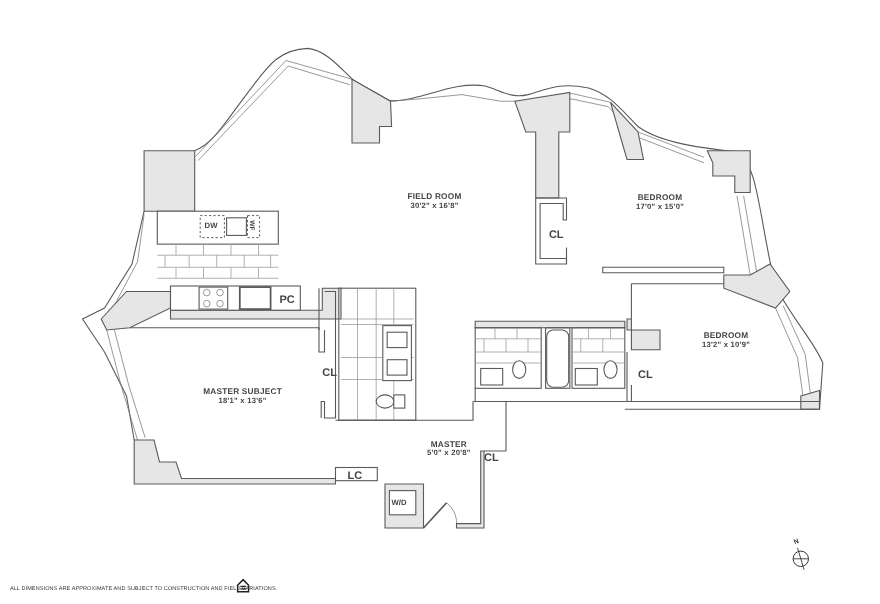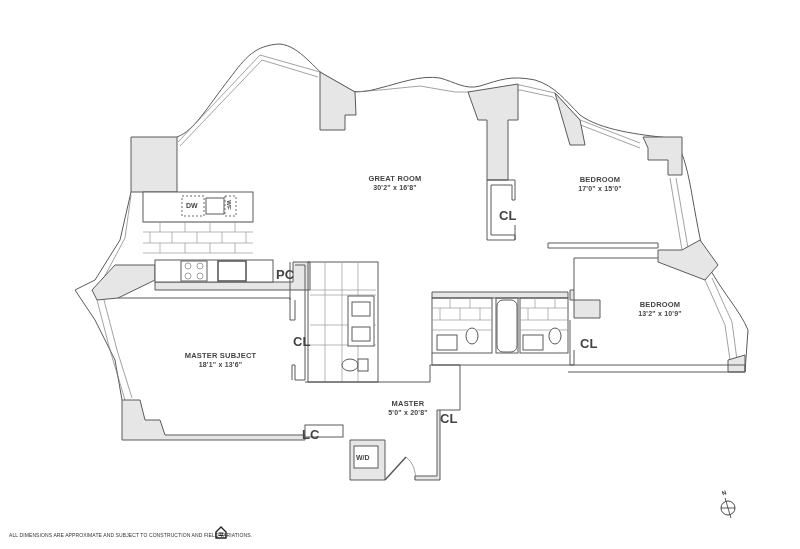--- a/index.html
+++ b/index.html
@@ -6,21 +6,21 @@
   body { width:800px; height:549px; position:relative; overflow:hidden; font-family:"Liberation Sans", sans-serif; }
   svg { position:absolute; left:0; top:0; }
   .wall { fill:#e6e6e6; stroke:#5a5a5a; stroke-width:1; }
   .line { fill:none; stroke:#5a5a5a; stroke-width:1; }
   .thin { fill:none; stroke:#7a7a7a; stroke-width:0.7; }
   .fix { fill:#ffffff; stroke:#5a5a5a; stroke-width:1; }
   .tile { fill:none; stroke:#9a9a9a; stroke-width:0.7; }
   .dash { fill:#ffffff; stroke:#5a5a5a; stroke-width:0.9; stroke-dasharray:2 2; }
   .room-label { position:absolute; text-align:center; color:#444; font-weight:bold; font-size:7.5px; letter-spacing:0.2px; line-height:9px; }
   .room-label .dim { font-weight:bold; font-size:7px; }
-  .small-label { position:absolute; color:#444; font-weight:bold; font-size:13px; }
+  .small-label { position:absolute; color:#444; font-weight:bold; font-size:10px; }
   .footer { position:absolute; left:9px; top:532px; font-size:5px; color:#333; letter-spacing:0.1px; }
   .eho { position:absolute; left:215px; top:526px; width:12px; height:14px; }
   .compass { position:absolute; left:716px; top:490px; width:24px; height:30px; }
 </style>
 </head>
 <body>
 
 <svg width="800" height="549" viewBox="0 0 800 549">
 
   <path class="line" d="M177,137 C195,130 205,110 230,78 C245,58 255,45 280,44 C300,46 315,70 330,80 C345,92 355,95 380,88 C400,83 420,75 440,78 C455,82 465,90 480,86 C500,80 510,75 535,80 C555,86 565,100 580,115 C600,130 640,135 670,138 C690,150 690,200 705,260 C720,290 740,310 748,330 L745,372"></path>
@@ -145,21 +145,21 @@
   <path class="line" d="M432,353 L432,365 L568,365"></path>
 
   <path class="wall" d="M570,300 L600,300 L600,318 L574,318 L574,290 L570,290 Z"></path>
   <path class="line" d="M570,320 L570,365 L574,365 L574,350"></path>
   <path class="line" d="M568,365 L745,365 L745,372 L568,372"></path>
   <path class="line" d="M574,258 L574,290"></path>
   <path class="line" d="M574,258 L658,258"></path>
 </svg>
 
 <div class="room-label" style="left:340px;top:174px;width:110px;">
-  <div>GREAT ROOM</div>
+  <div>FIELD ROOM</div>
   <div class="dim">30'2" x 16'8"</div>
 </div>
 <div class="room-label" style="left:555px;top:175px;width:90px;">
   <div>BEDROOM</div>
   <div class="dim">17'0" x 15'0"</div>
 </div>
 <div class="room-label" style="left:615px;top:300px;width:90px;">
   <div>BEDROOM</div>
   <div class="dim">13'2" x 10'9"</div>
 </div>
@@ -167,26 +167,26 @@
   <div>MASTER SUBJECT</div>
   <div class="dim">18'1" x 13'6"</div>
 </div>
 <div class="room-label" style="left:378px;top:399px;width:60px;">
   <div>MASTER</div>
   <div class="dim">5'0" x 20'8"</div>
 </div>
 
 <span class="small-label" style="left:186px;top:202px;font-size:7px;">DW</span>
 <span class="small-label" style="left:224px;top:202px;font-size:6px;transform:rotate(90deg);">WF</span>
-<span class="small-label" style="left:254px;top:267px;margin-left:22px;">PC</span>
+<span class="small-label" style="left:254px;top:267px;">PC</span>
 <span class="small-label" style="left:293px;top:334px;">CL</span>
 <span class="small-label" style="left:499px;top:208px;">CL</span>
 <span class="small-label" style="left:580px;top:336px;">CL</span>
 <span class="small-label" style="left:440px;top:411px;">CL</span>
-<span class="small-label" style="left:302px;top:427px;">LC</span>
+<span class="small-label" style="left:316px;top:427px;">LC</span>
 <span class="small-label" style="left:356px;top:454px;font-size:7px;">W/D</span>
 
 <div class="compass">
   <svg width="24" height="30" viewBox="0 0 24 30">
     <circle cx="12" cy="18" r="7" fill="none" stroke="#333" stroke-width="0.9"></circle>
     <line x1="5" y1="18" x2="19" y2="18" stroke="#333" stroke-width="0.8"></line>
     <line x1="9" y1="8" x2="15" y2="28" stroke="#333" stroke-width="0.8"></line>
   </svg>
   <span style="position:absolute;left:6px;top:0px;font-size:6px;font-weight:bold;color:#333;transform:rotate(-20deg);">N</span>
 </div>

